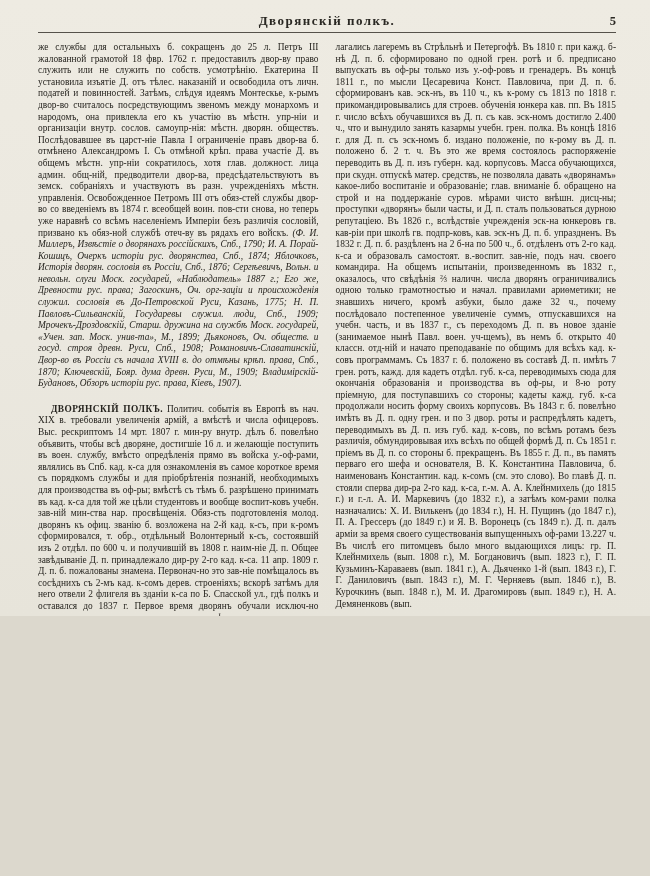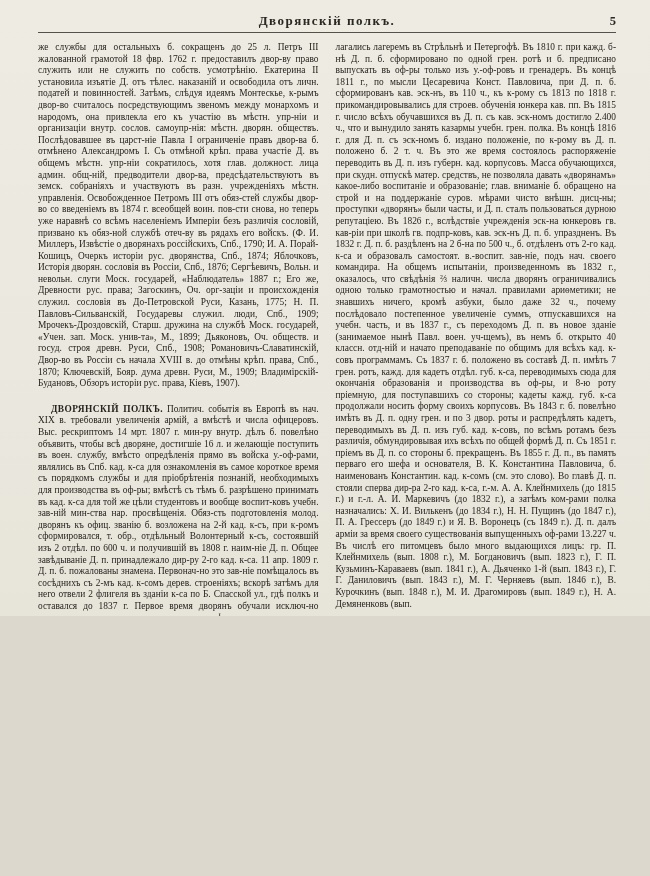--- a/index.html
+++ b/index.html
@@ -51,21 +51,21 @@
     line-height:11.6px;
     color:#26241f;
   }
   .col p { text-indent:13px; }
   .col p.continuation { text-indent:0; }
   .col p + p { margin-top:14px; }
   .entry-lead {
     font-weight:bold;
     letter-spacing:0.4px;
   }
-  .biblio { }
+  .biblio { font-style:italic; }
 </style>
 </head>
 <body>
 
 <div class="page">
 
   <div class="running-head">
     <span>Дворянскій полкъ.</span>
     <span class="page-number">5</span>
   </div>

